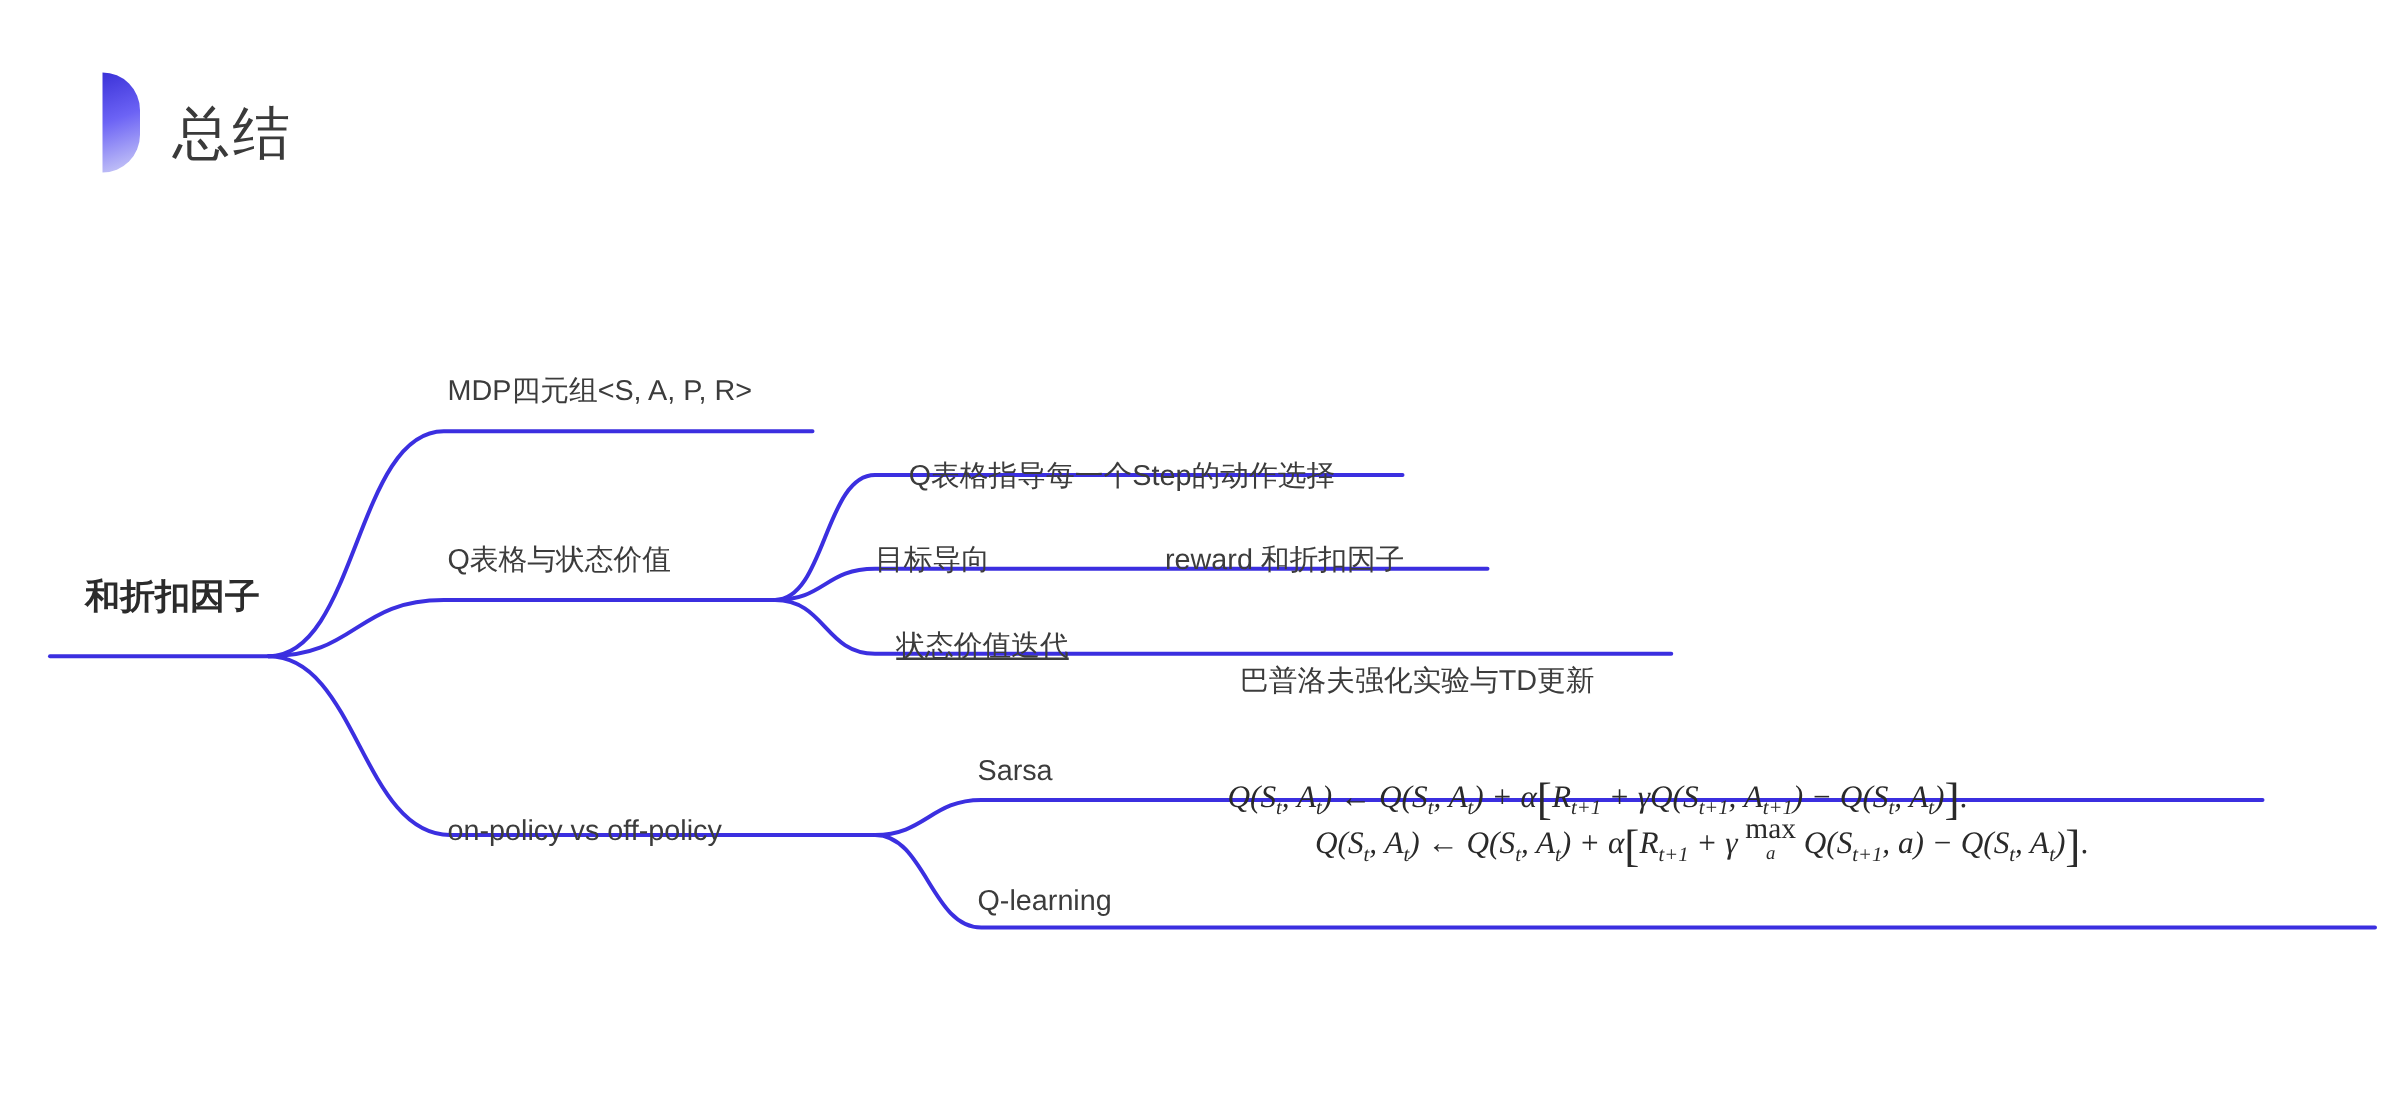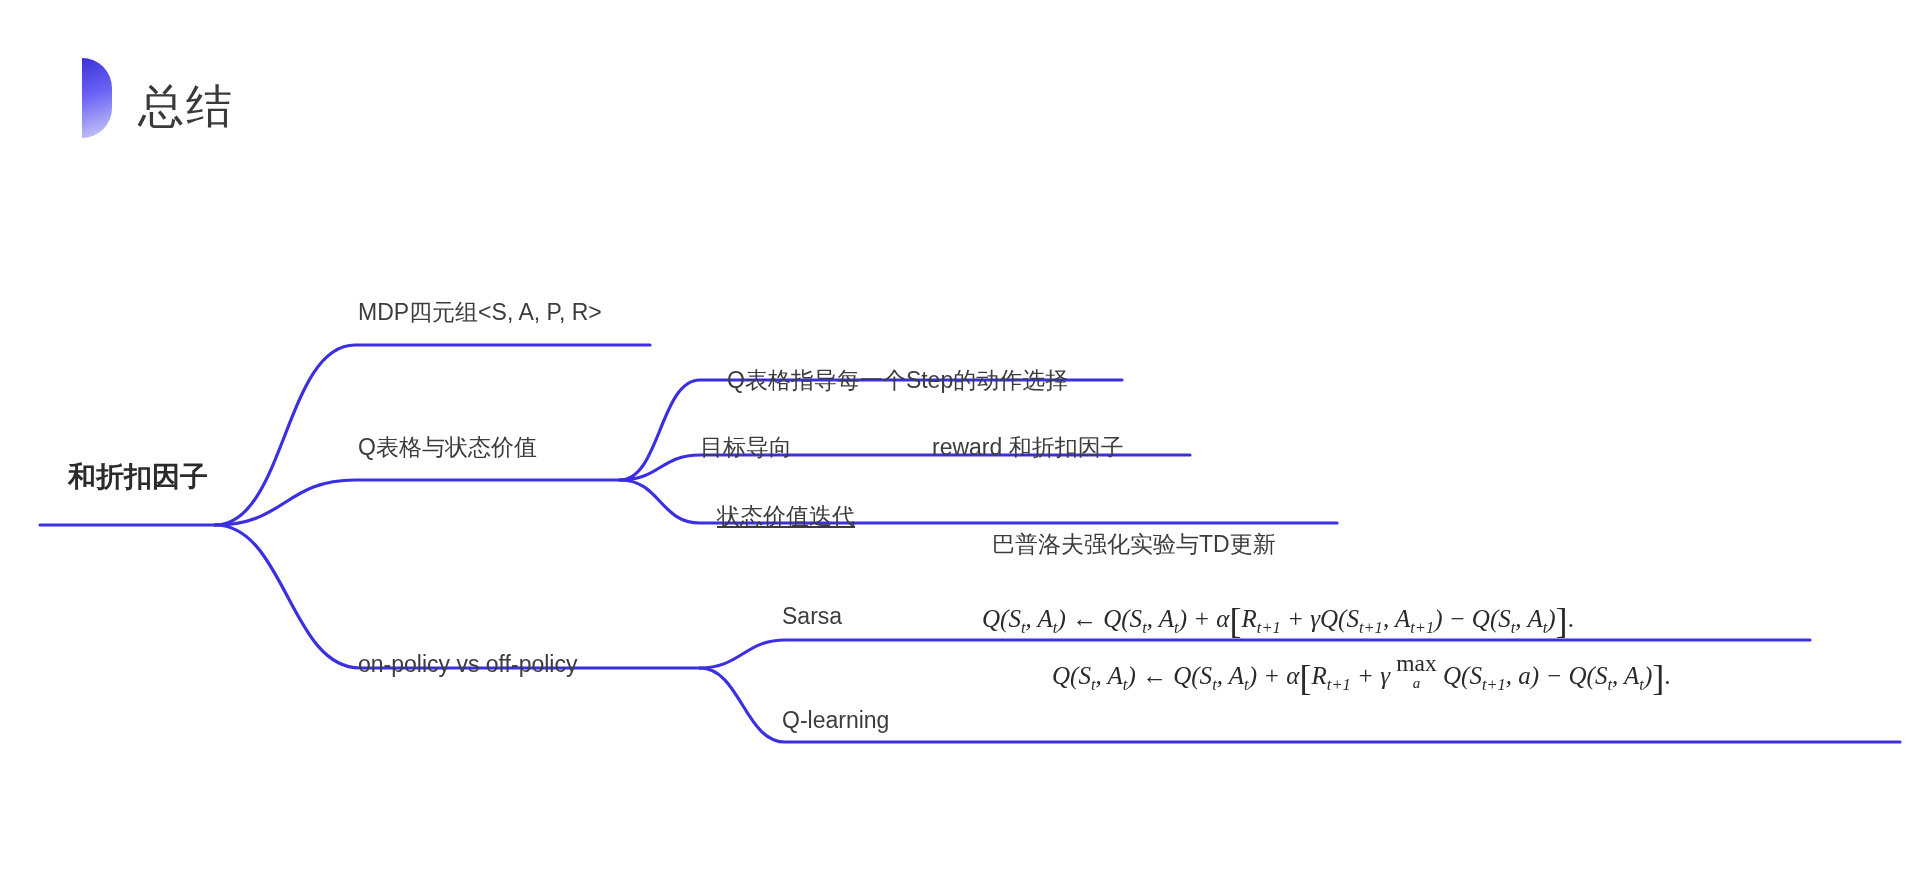--- a/index.html
+++ b/index.html
@@ -139,21 +139,21 @@
   <div class="node" style="left:700px; top:432px;">目标导向</div>
   <div class="node" style="left:932px; top:432px;">reward 和折扣因子</div>
 
   <div class="node" style="left:717px; top:501px;text-decoration:underline;">状态价值迭代</div>
   <div class="node" style="left:992px; top:501px;margin-top:28px;">巴普洛夫强化实验与TD更新</div>
 
   <div class="node" style="left:782px; top:603px;">Sarsa</div>
 
   <div class="node" style="left:782px; top:707px;">Q-learning</div>
 
-  <div class="formula" style="left:982px; top:600px;">
+  <div class="formula" style="left:982px; top:618px;">
     Q(S<sub>t</sub>, A<sub>t</sub>) ← Q(S<sub>t</sub>, A<sub>t</sub>) + α<span class="bracket">[</span>R<sub>t+1</sub> + γQ(S<sub>t+1</sub>, A<sub>t+1</sub>) − Q(S<sub>t</sub>, A<sub>t</sub>)<span class="bracket">]</span><span class="up">.</span>
   </div>
 
   <div class="formula" style="left:1052px; top:652px;">
     Q(S<sub>t</sub>, A<sub>t</sub>) ← Q(S<sub>t</sub>, A<sub>t</sub>) + α<span class="bracket">[</span>R<sub>t+1</sub> + γ <span class="maxop"><span class="mx">max</span><span class="sb">a</span></span> Q(S<sub>t+1</sub>, a) − Q(S<sub>t</sub>, A<sub>t</sub>)<span class="bracket">]</span><span class="up">.</span>
   </div>
 
 </div>
 
 </body></html>

